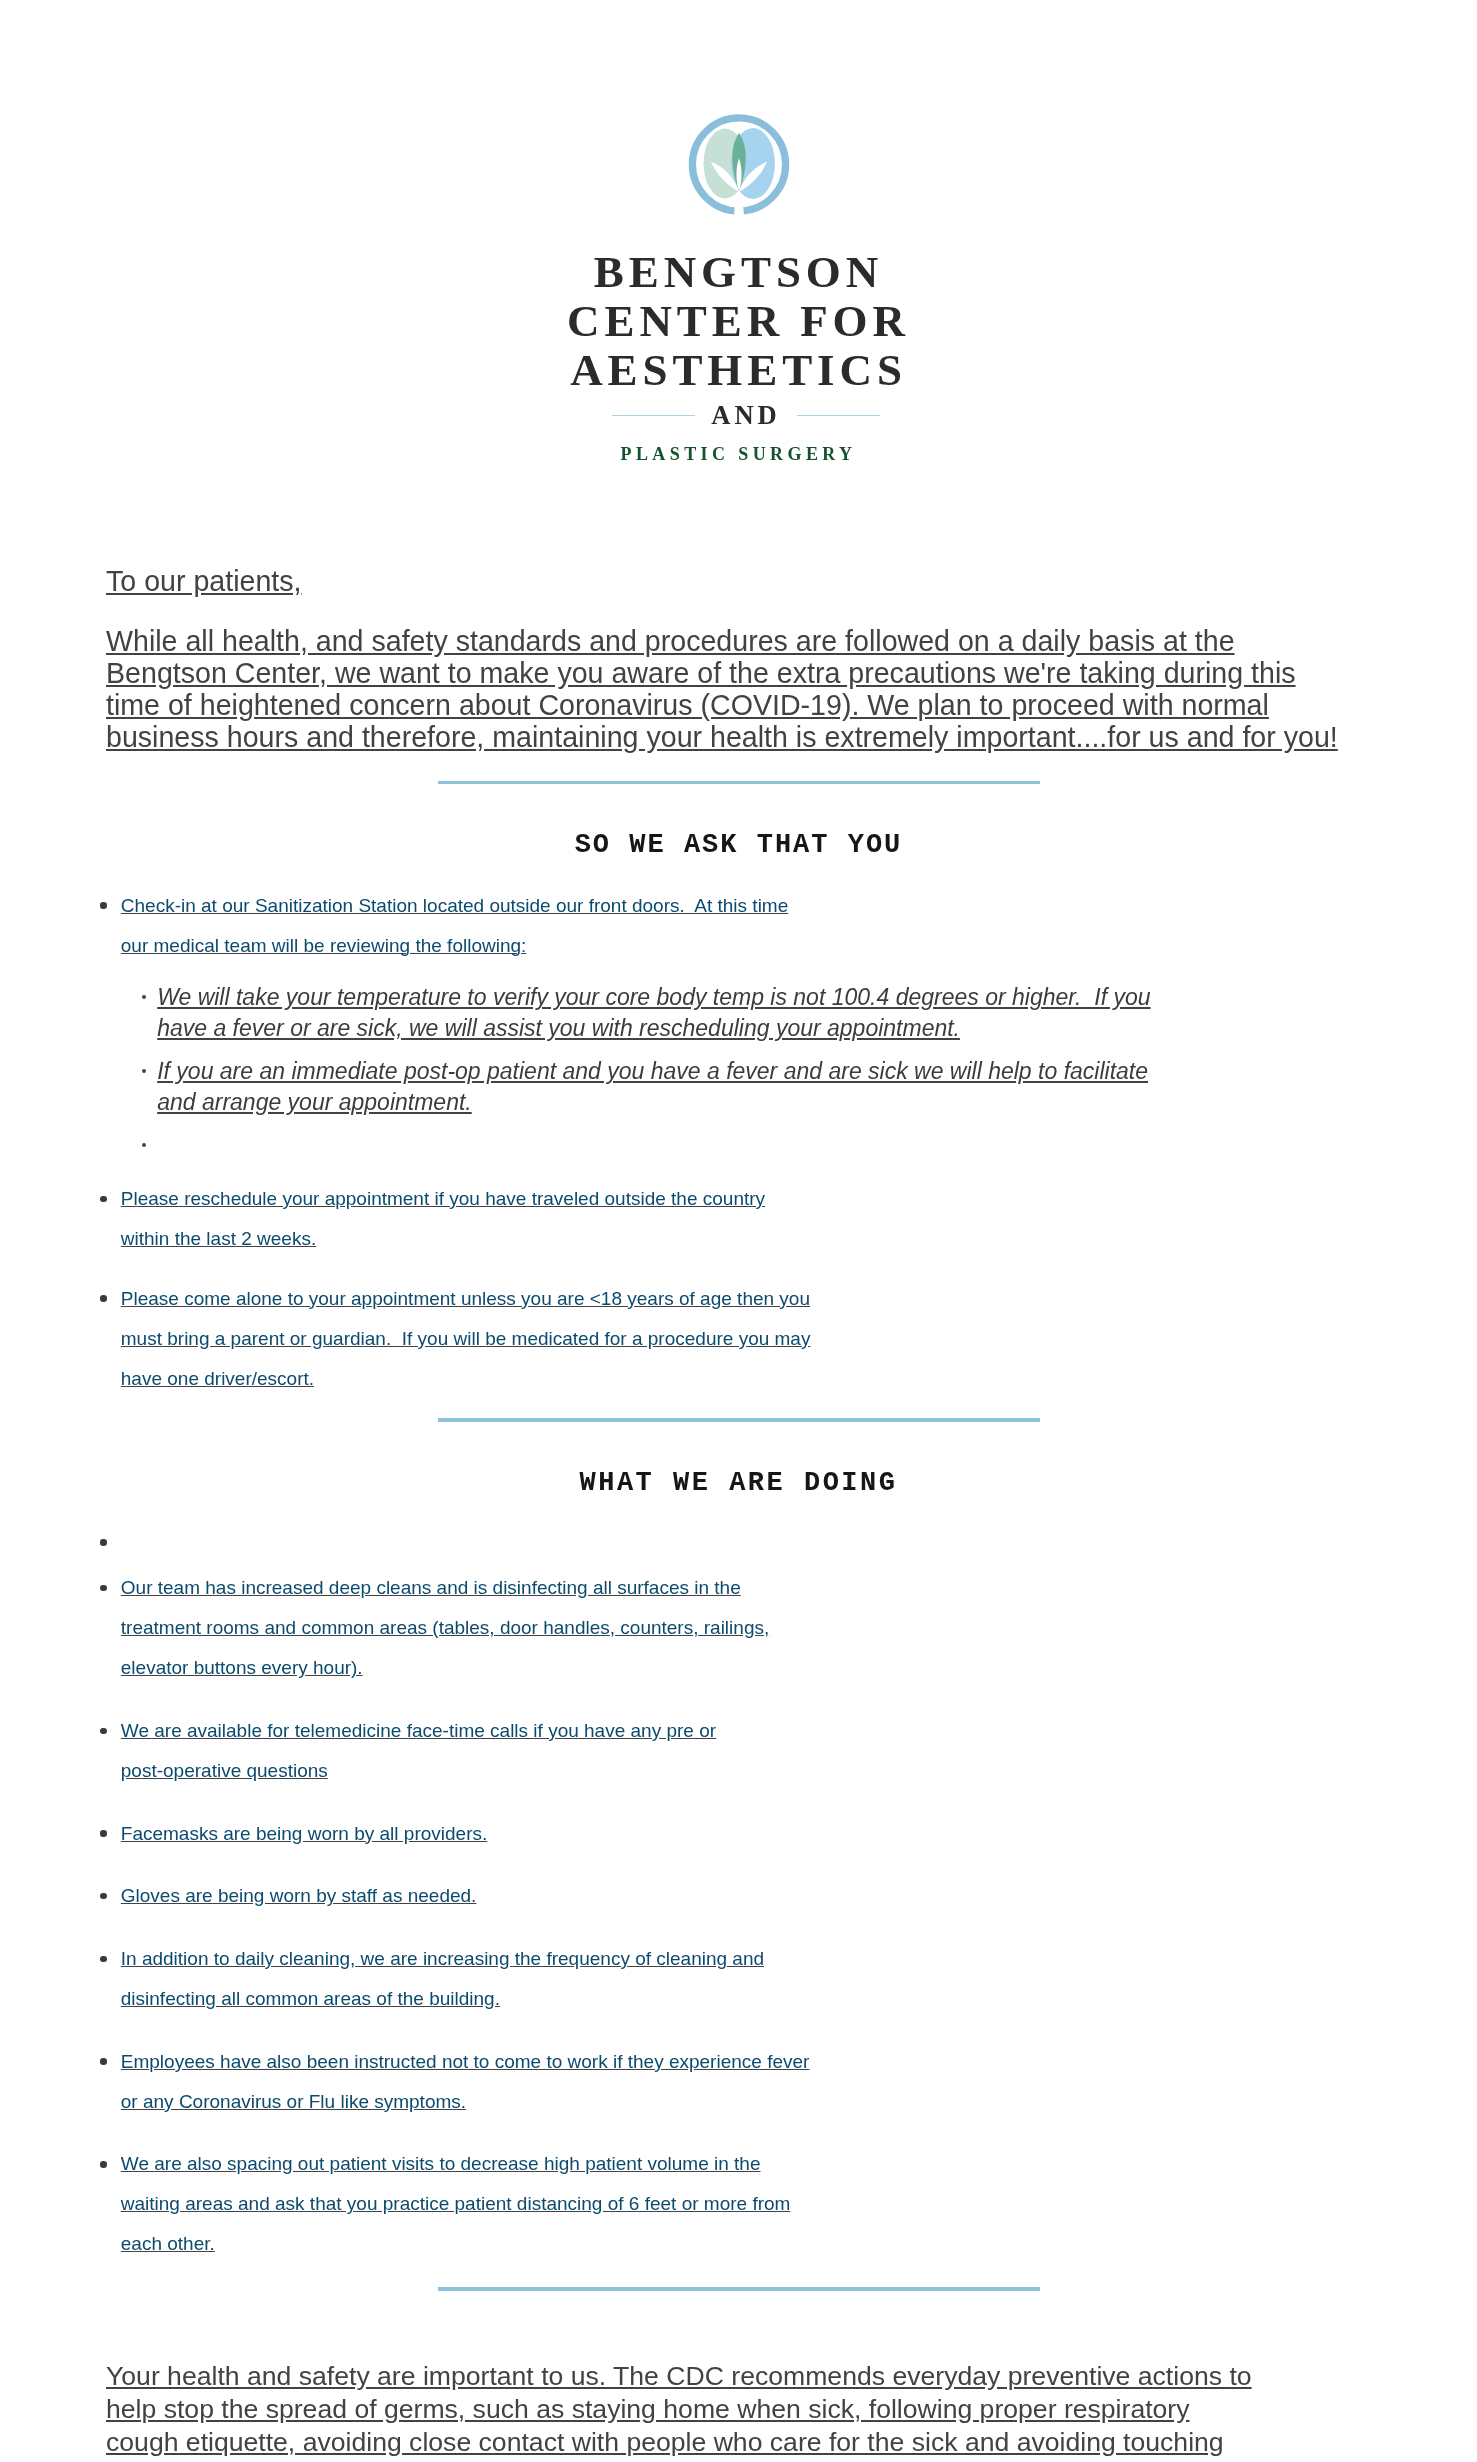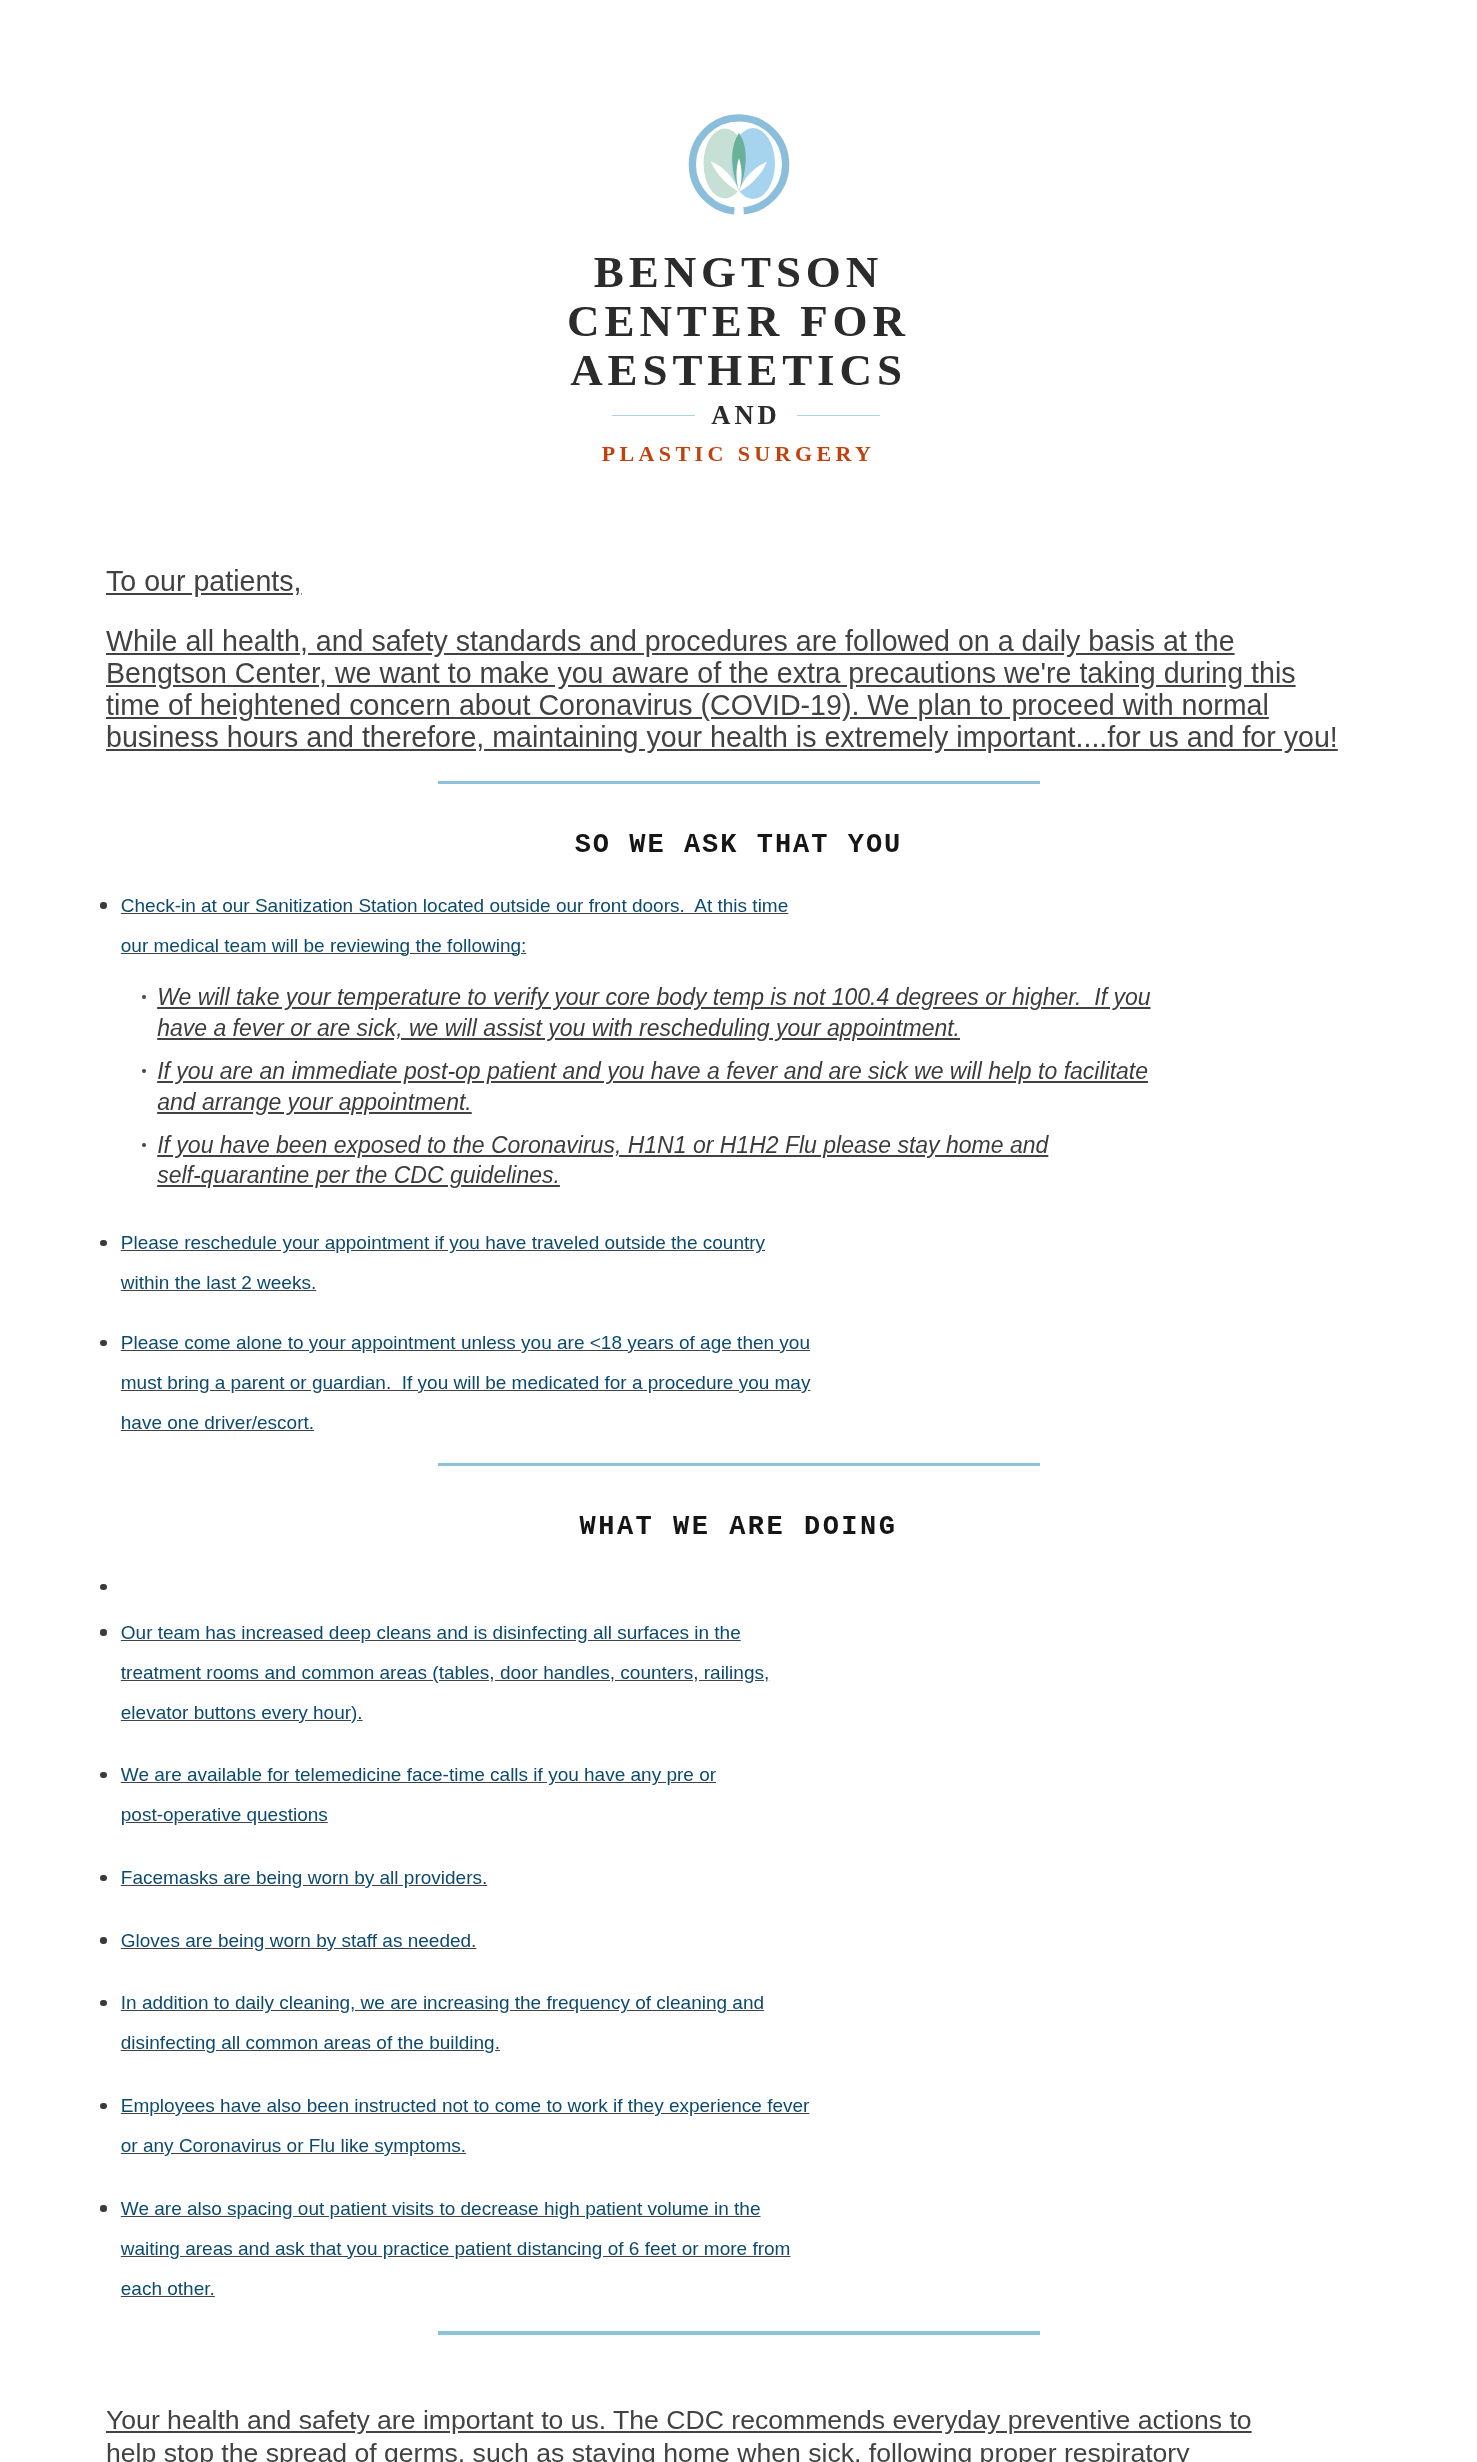--- a/index.html
+++ b/index.html
@@ -16,22 +16,22 @@
   }
   .and-row{
     margin-top:6.9px;display:flex;align-items:center;justify-content:center;gap:16.7px;padding-left:15px;
   }
   .and-rule{width:83px;height:1.5px;background:#aed4e4;}
   .and-label{
     font-family:"Liberation Serif", serif;font-size:26.6px;letter-spacing:3.9px;
     color:#2b2b2b;font-weight:600;line-height:28.6px;
   }
   .logo-subtitle{
-    margin-top:7.9px;font-family:"Liberation Serif", serif;font-size:22px;
-    letter-spacing:4.4px;color:#c2410c;font-weight:600;line-height:32.5px;
+    margin-top:7.9px;font-family:"Liberation Serif", serif;font-size:18px;
+    letter-spacing:4.4px;color:#14532d;font-weight:600;line-height:32.5px;
   }
   
   .letter{padding:0 106px;text-decoration:underline;}
   .salutation{margin-top:93px;font-size:28.6px;line-height:36px;color:#424242;white-space:pre;}
   .intro{margin-top:25.6px;font-size:28.6px;line-height:32px;color:#424242;white-space:pre;}
   .divider{width:602px;height:3.4px;background:#8cc2da;margin:0 auto;}
   .divider.d1{margin-top:27.6px;}
   .divider.d2{margin-top:6.9px;}
   .divider.d3{margin-top:19.7px;}
   .section-heading{
@@ -114,22 +114,20 @@
               <span class="sub-text">We will take your temperature to verify your core body temp is not 100.4 degrees or higher.  If you
 have a fever or are sick, we will assist you with rescheduling your appointment.</span>
             </li>
             <li class="sub-item">
               <span class="sub-dot"></span>
               <span class="sub-text">If you are an immediate post-op patient and you have a fever and are sick we will help to facilitate
 and arrange your appointment.</span>
             </li>
             <li class="sub-item">
               <span class="sub-dot"></span>
-              <span class="sub-text">If you have been exposed to the Coronavirus, H1N1 or H1H2 Flu please stay home and
-self-quarantine per the CDC guidelines.</span>
             </li>
           </ul>
         </span>
       </li>
       <li class="bullet-item">
         <span class="bullet-dot"></span>
         <span class="bullet-text">Please reschedule your appointment if you have traveled outside the country
 within the last 2 weeks.</span>
       </li>
       <li class="bullet-item">

